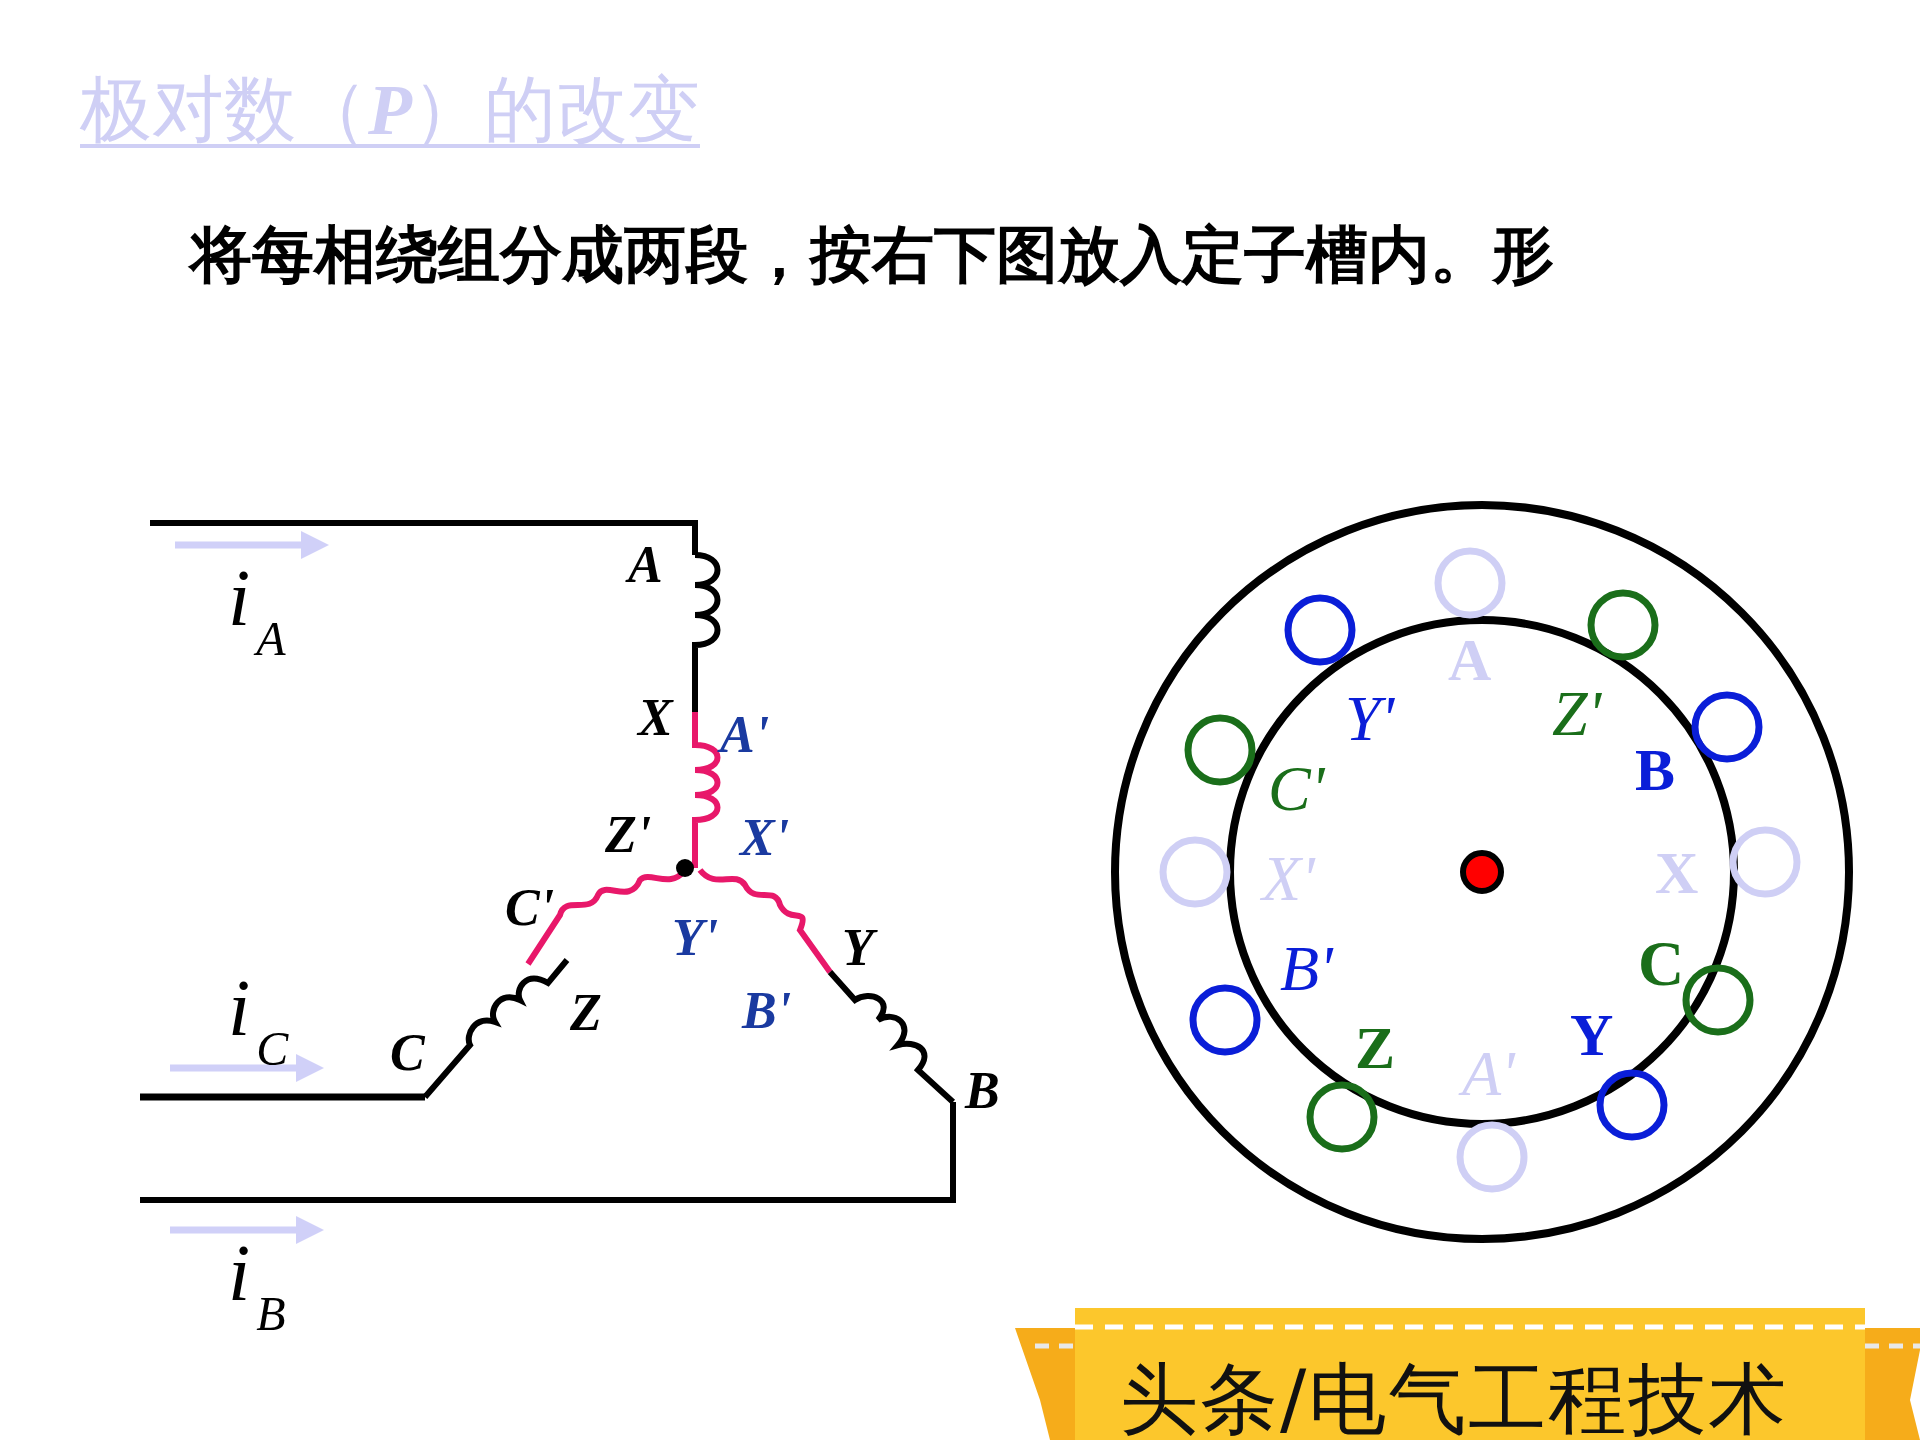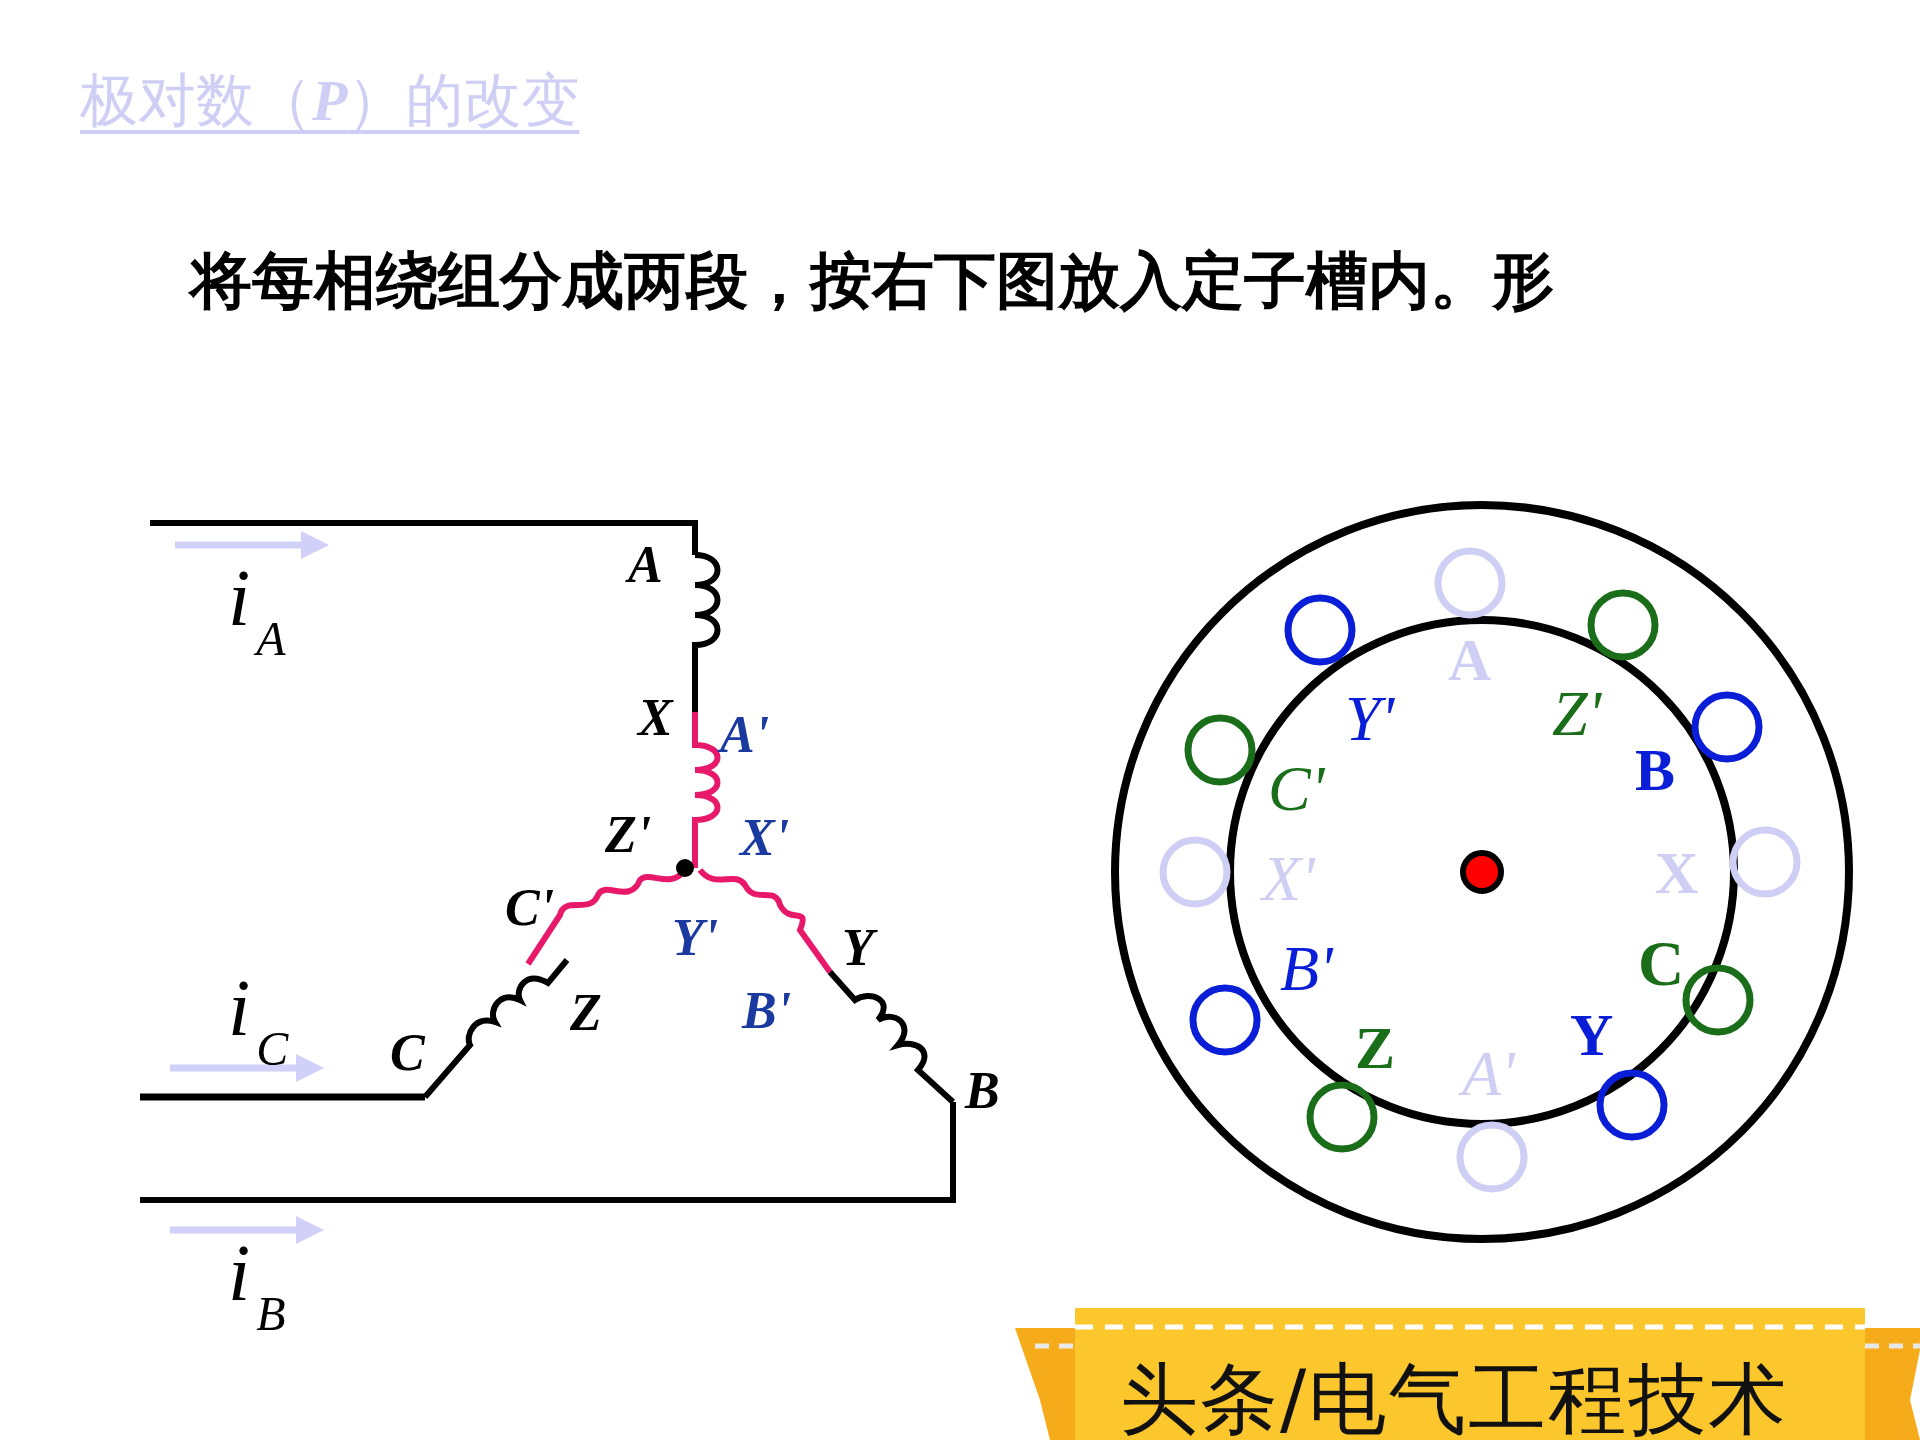--- a/index.html
+++ b/index.html
@@ -1,19 +1,19 @@
 <!DOCTYPE html>
 <html><head>
 <meta charset="utf-8">
 <style>
   html, body { margin:0; padding:0; background:#ffffff; }
   body { width:1920px; height:1440px; position:relative; overflow:hidden; font-family:"DejaVu Sans", sans-serif; }
-  .title { position:absolute; left:80px; top:62px; font-family:"DejaVu Serif", serif; font-size:58px; color:#cfcff5; text-decoration:underline; text-decoration-thickness:4px; text-underline-offset:10px; letter-spacing:0px; }
+  .title { position:absolute; left:80px; top:62px; font-family:"DejaVu Serif", serif; font-size:72px; color:#cfcff5; text-decoration:underline; text-decoration-thickness:4px; text-underline-offset:10px; letter-spacing:0px; }
   .title i { font-family:"Liberation Serif", serif; font-weight:bold; }
-  .subtitle { position:absolute; left:0; width:1520px; top:212px; text-align:center; font-size:62px; font-weight:bold; color:#000; line-height:86px;margin-top:26px; }
+  .subtitle { position:absolute; left:0; width:1520px; top:212px; text-align:center; font-size:62px; font-weight:bold; color:#000; line-height:86px; }
   .subtitle .l1 { display:block; padding-left:190px; width:1680px; text-align:left; }
   .subtitle .l2 { display:block; }
   svg.diagram { position:absolute; left:0; top:0; }
   .banner-text { position:absolute; left:1120px; top:1348px; font-size:78px; color:#111; letter-spacing:2px; font-family:"DejaVu Sans", sans-serif; }
 </style>
 </head>
 <body>
 
 <div class="title"><span>极对数（</span><i>P</i><span>）的改变</span></div>
 

